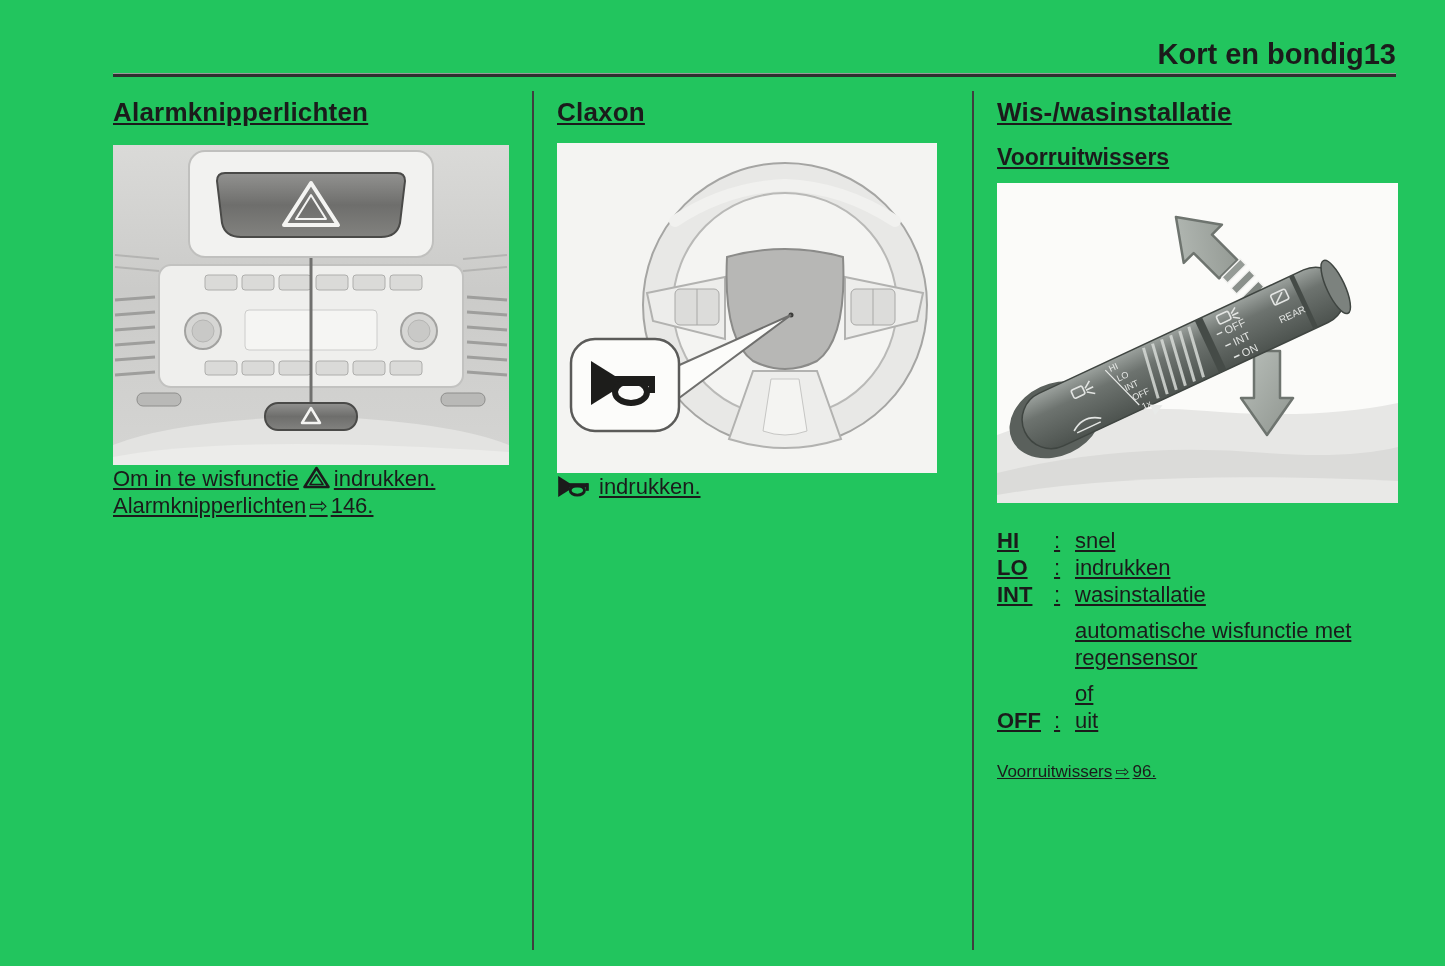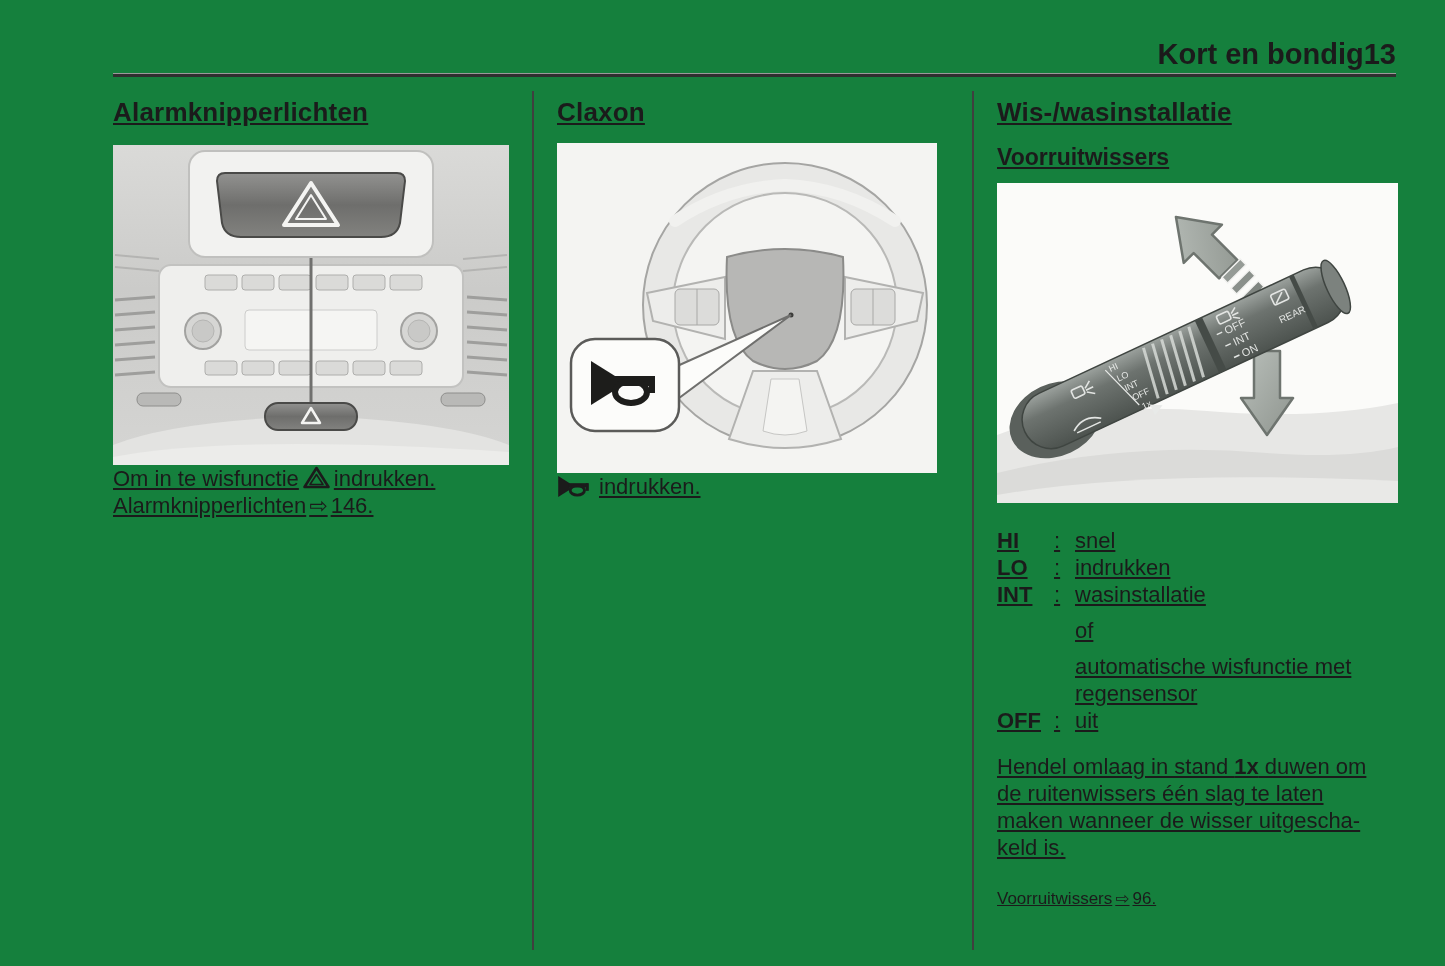--- a/index.html
+++ b/index.html
@@ -1,17 +1,17 @@
 <!DOCTYPE html>
 <html><head>
 <meta charset="utf-8">
 <style>
   html,body{margin:0;padding:0;background:#ffffff;}
   .page{
-    position:relative;width:1445px;height:966px;background:#15803d;
+    position:relative;width:1445px;height:966px;background:#22c55e;
     font-family:"Liberation Sans","DejaVu Sans",sans-serif;color:#1b1b1b;overflow:hidden;
   }
   
   .header-bar{position:absolute;top:38px;left:113px;width:1283px;display:flex;justify-content:flex-end;align-items:baseline;}
   .header-title{font-size:29px;font-weight:bold;}
   .header-page{font-size:29px;font-weight:bold;}
   .header-rule{position:absolute;top:73px;left:113px;width:1283px;height:3px;background:#2f2f2f;border-top:1px solid #9a9a9a;}
   
   .divider{position:absolute;top:91px;height:859px;width:2px;background:#3f3f3f;}
   #divider1{left:532px;}
@@ -302,39 +302,33 @@
         <span class="desc">indrukken</span>
       </div>
       <div class="wrow">
         <span class="code">INT</span>
         <span class="colon">:</span>
         <span class="desc">wasinstallatie</span>
       </div>
       <div class="wrow spaced">
         <span class="code"></span>
         <span class="colon"></span>
-        <span class="desc">of</span>
+        <span class="desc">automatische wisfunctie met regensensor</span>
       </div>
       <div class="wrow spaced">
         <span class="code"></span>
         <span class="colon"></span>
-        <span class="desc">automatische wisfunctie met regensensor</span>
+        <span class="desc">of</span>
       </div>
       <div class="wrow">
         <span class="code">OFF</span>
         <span class="colon">:</span>
         <span class="desc">uit</span>
       </div>
     </div>
 
-    <p class="para">
-      <span>Hendel omlaag in stand </span><span class="bold1x">1x</span><span> duwen om</span><br>
-      <span>de ruitenwissers één slag te laten</span><br>
-      <span>maken wanneer de wisser uitgescha-</span><br>
-      <span>keld is.</span>
-    </p>
 
     <p class="footer-line">
       <span>Voorruitwissers</span><span class="ref-arrow">⇨</span><span>96.</span>
     </p>
   </div>
 
 </div>
 
 </body></html>

